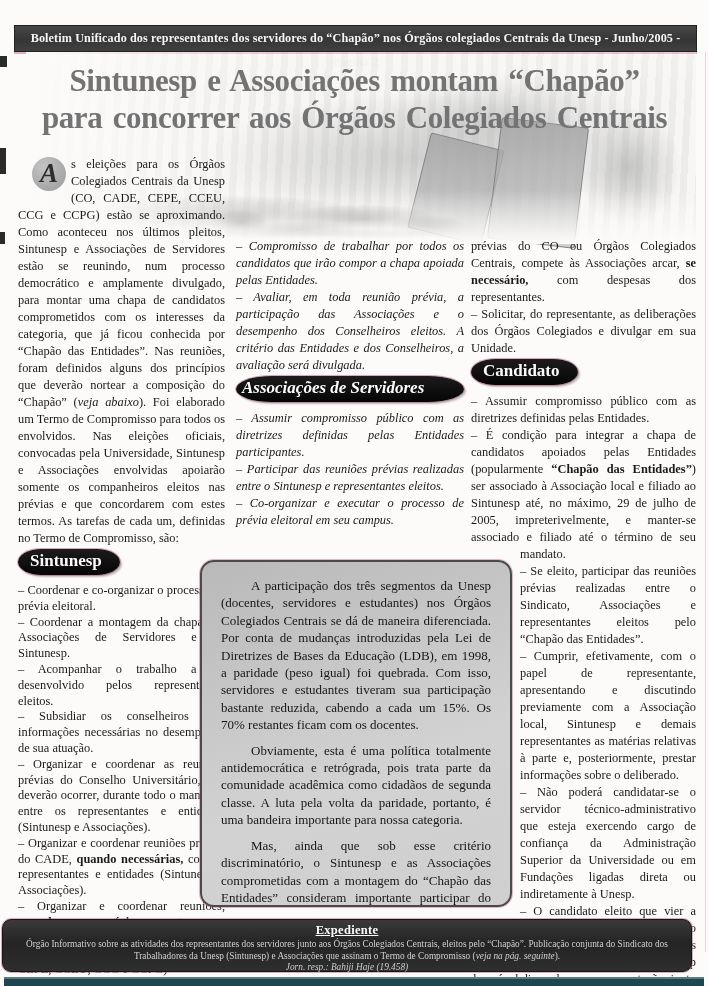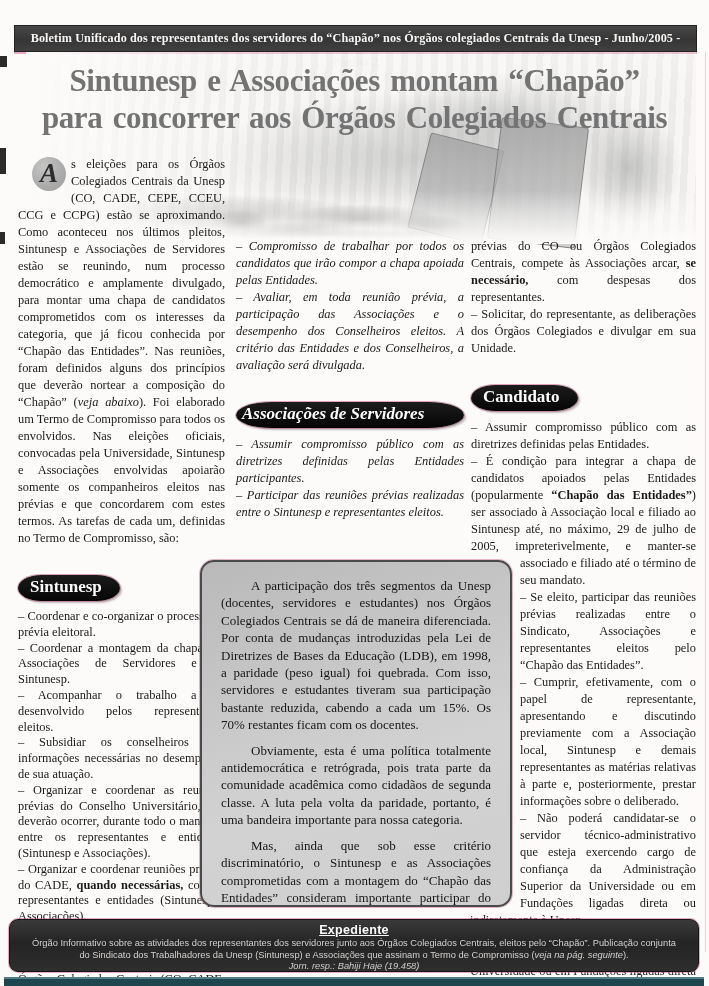--- a/index.html
+++ b/index.html
@@ -60,21 +60,21 @@
   .col2{left:236px; top:238px; width:228px;font-style:italic;}
   .col3{left:470px; top:238px; width:226px;}
   .dropcap{
     float:left; width:34px; height:34px; margin:1px 5px 0 14px;
     border-radius:50%;
     background:radial-gradient(circle at 35% 30%, #c4c4c4, #9a9a9a);
     text-align:center; line-height:33px;
     font-style:italic; font-weight:bold; font-size:27px; color:#2e2e2e;
   }
   .badge{
-    display:inline-block; margin:28px 0 8px 0;
+    display:inline-block; margin:2px 0 8px 0;
     background:linear-gradient(#1c1c1c,#050505);
     color:#fdfdfd; font-weight:bold; font-size:17px;
     border-radius:50% / 110%; padding:3px 18px 6px 12px;
     box-shadow:0 0 0 1px rgba(196,73,126,.5), 2px 2px 2px rgba(0,0,0,.25);
   }
   .badge.center{display:block; text-align:left; padding:3px 6px 6px 6px; border-radius:50% / 160%;}
   .spacer-a{float:left; width:1px; height:324px;}
   .spacer-b{float:left; clear:left; width:50px; height:347px;}
   .runs .b{font-weight:bold;}
   .runs .i{font-style:italic;}
@@ -89,26 +89,26 @@
   .space-box .box-head{
     background:linear-gradient(#454545,#2b2b2b);
     color:#f7f7f7; text-align:center; font-family:"Liberation Sans", sans-serif;
     font-weight:bold; font-size:20px; padding:5px 0 6px 0;
     border-bottom:1px solid #1f1f1f;
   }
   .space-box .box-body{padding:7px 11px 0 11px; font-size:13px; line-height:17.4px; text-align:justify; color:#161616;}
   .space-box .box-body p{margin:8px; text-indent:30px;}
   
   .expediente{
-    position:absolute; left:9px; top:919px; width:690px; height:53px;
+    position:absolute; left:2px; top:919px; width:690px; height:53px;
     background:linear-gradient(#3a3a3a,#242424 45%,#2e2e2e);
     border:1px solid #151515; border-radius:9px;
     box-shadow:0 0 0 1px rgba(205,90,140,.5);
     box-sizing:border-box; text-align:center;
-    font-family:Liberation Sans, sans-serif;
+    font-family:Liberation Serif, serif;
   }
   .expediente .exp-title{
     color:#fbfbfb; font-weight:bold; font-size:12.5px;
     text-decoration:underline; margin-top:3px; letter-spacing:.3px;
   }
   .expediente .exp-body{color:#d4d2d0; font-size:9.3px; line-height:11.5px; padding:1px 18px 0 18px;}
   .expediente .exp-jorn{color:#cfcdcb; font-size:9.3px; font-style:italic; line-height:11px;}
   
   .bottom-bar{
     position:absolute; left:4px; top:977px; width:700px; height:9px;
@@ -157,20 +157,21 @@
 
   <div class="col col2">
     <div>
         <p class="runs"><span>– Compromisso de trabalhar por todos os candidatos que irão compor a chapa apoiada pelas Entidades.</span></p>
         <p class="runs"><span>– Avaliar, em toda reunião prévia, a participação das Associações e o desempenho dos Conselheiros eleitos. A critério das Entidades e dos Conselheiros, a avaliação será divulgada.</span></p>
       </div>
     <span class="badge center">Associações de Servidores</span>
     <div>
         <p class="runs"><span>– Assumir compromisso público com as diretrizes definidas pelas Entidades participantes.</span></p>
         <p class="runs"><span>– Participar das reuniões prévias realizadas entre o Sintunesp e representantes eleitos.</span></p>
+        <p class="runs"><span>– Co-organizar e executar o processo de prévia eleitoral em seu campus.</span></p>
       </div>
   </div>
 
   <div class="col col3">
     <div class="spacer-a"></div>
     <div class="spacer-b"></div>
     <div>
         <p class="runs"><span>prévias do CO ou Órgãos Colegiados Centrais, compete às Associações arcar, </span><span class="b">se necessário,</span><span> com despesas dos representantes.</span></p>
         <p class="runs"><span>– Solicitar, do representante, as deliberações dos Órgãos Colegiados e divulgar em sua Unidade.</span></p>
       </div>

